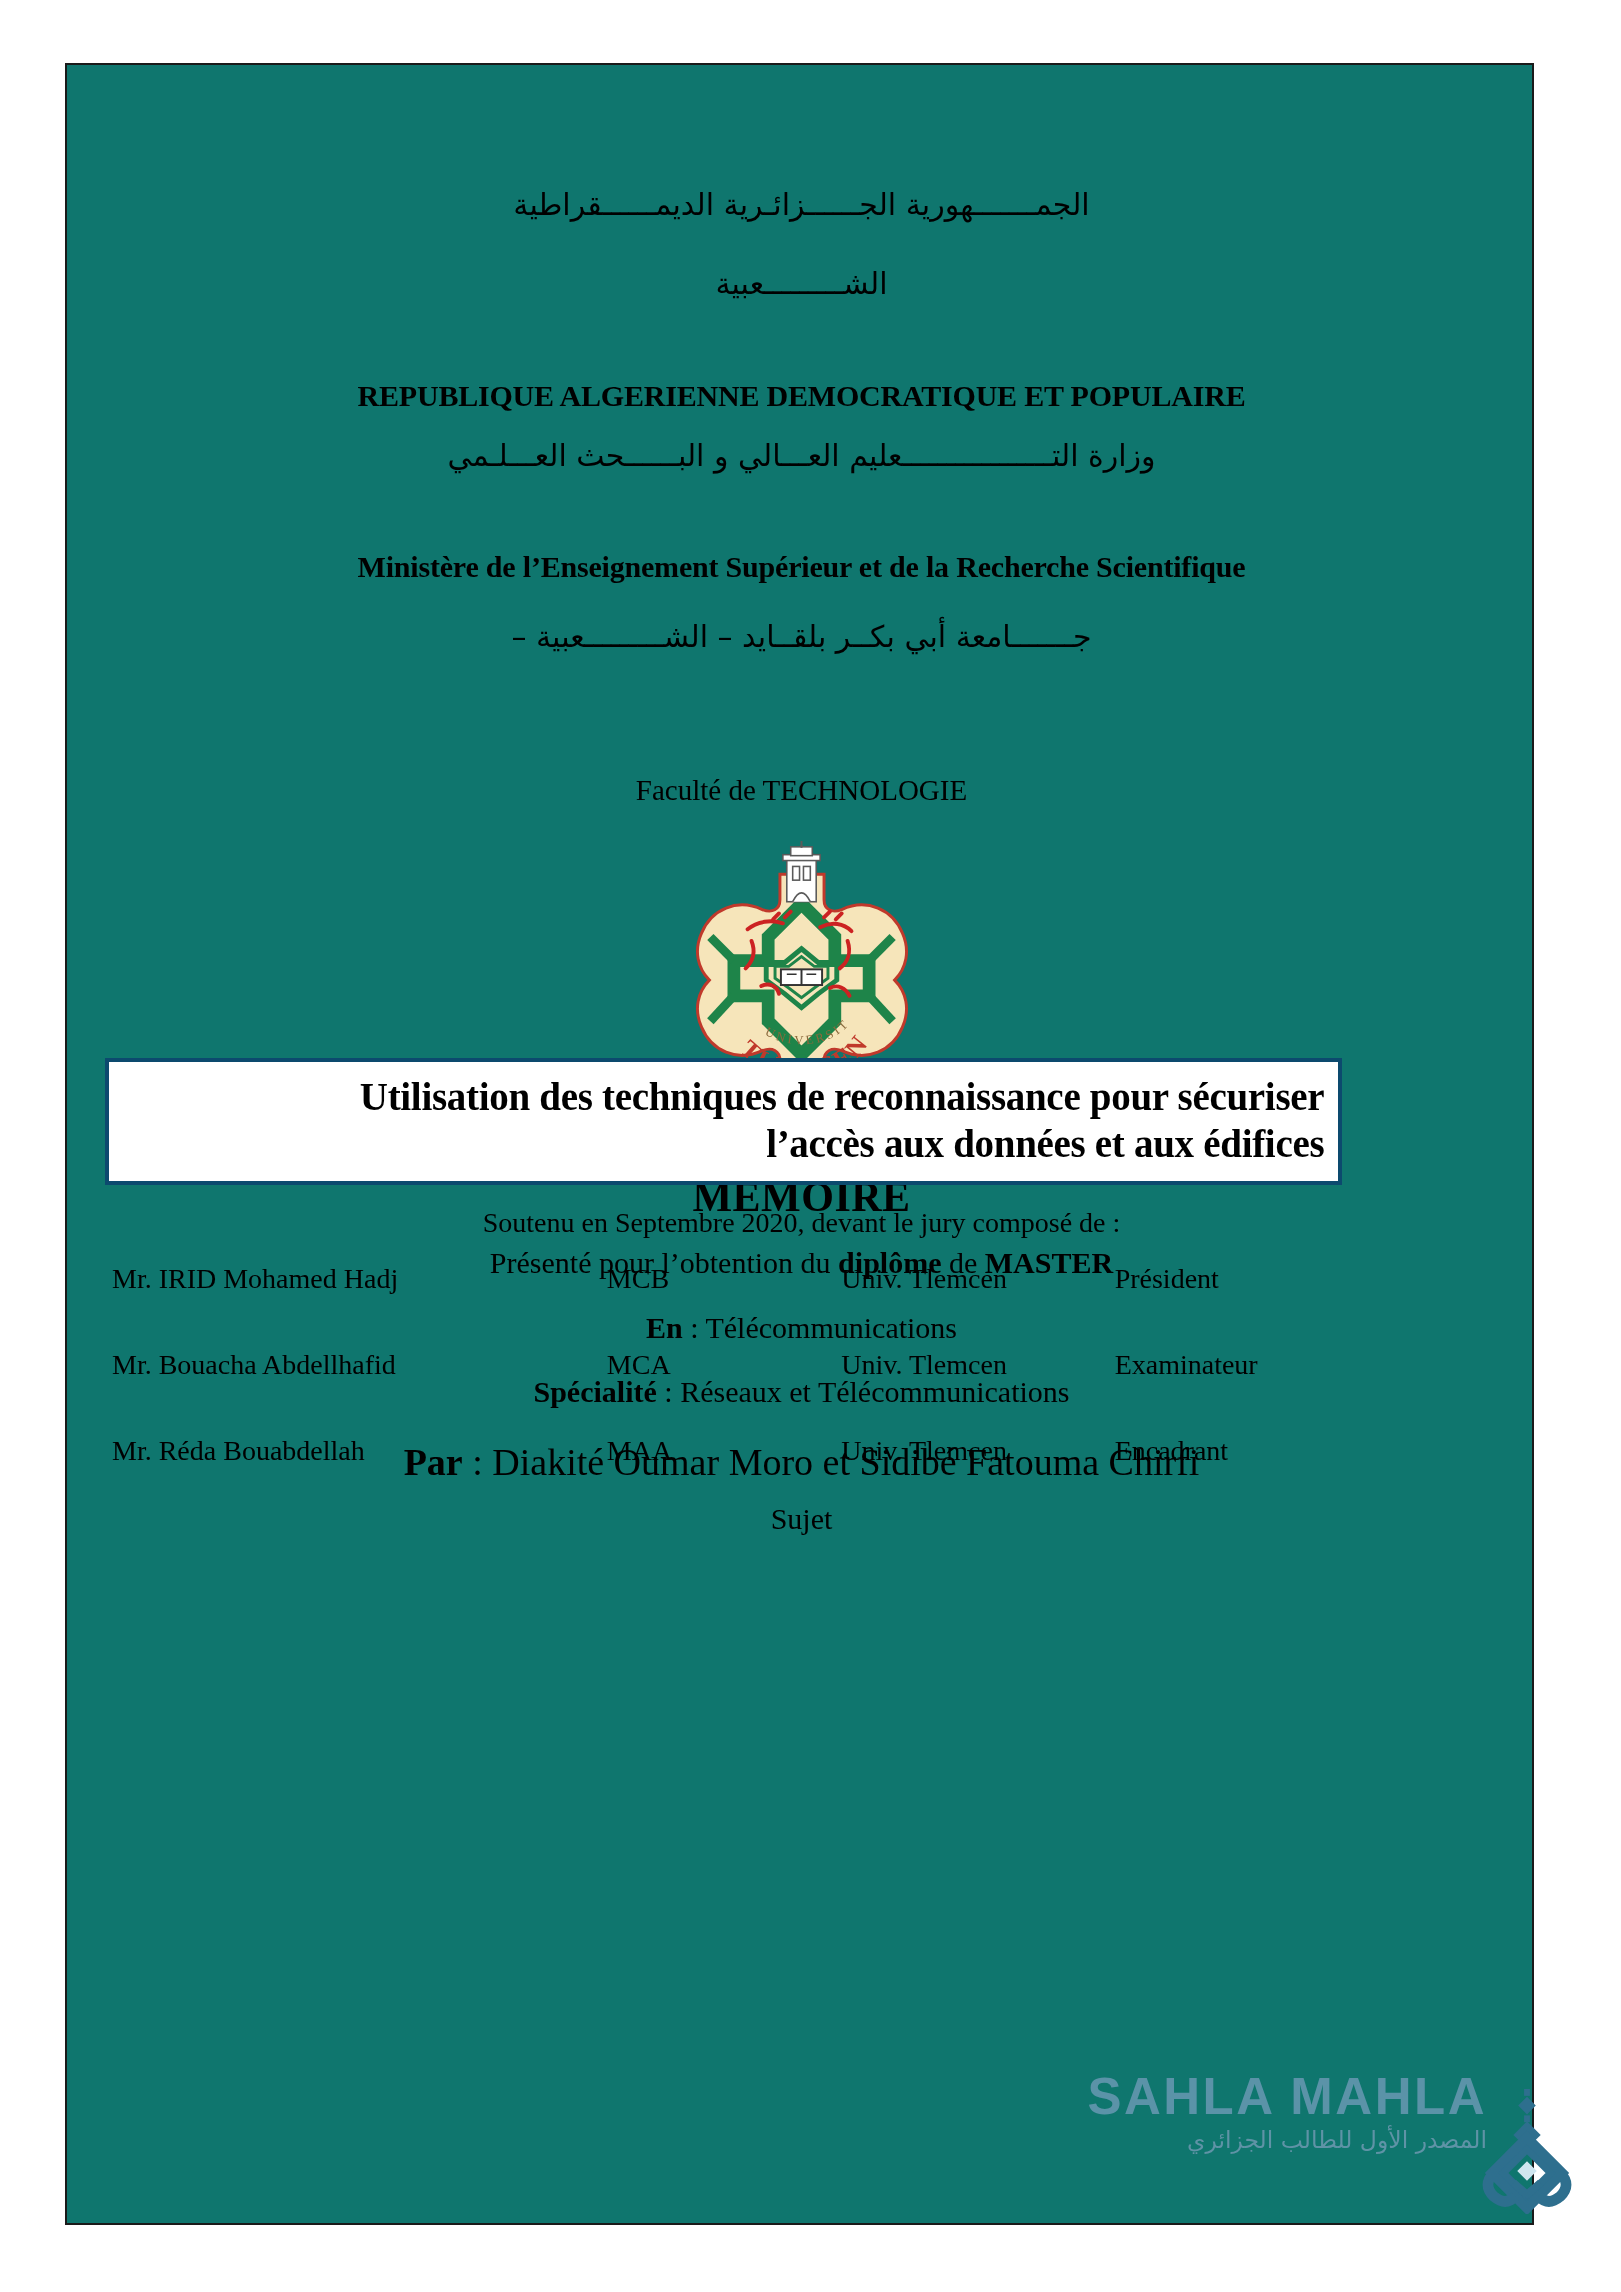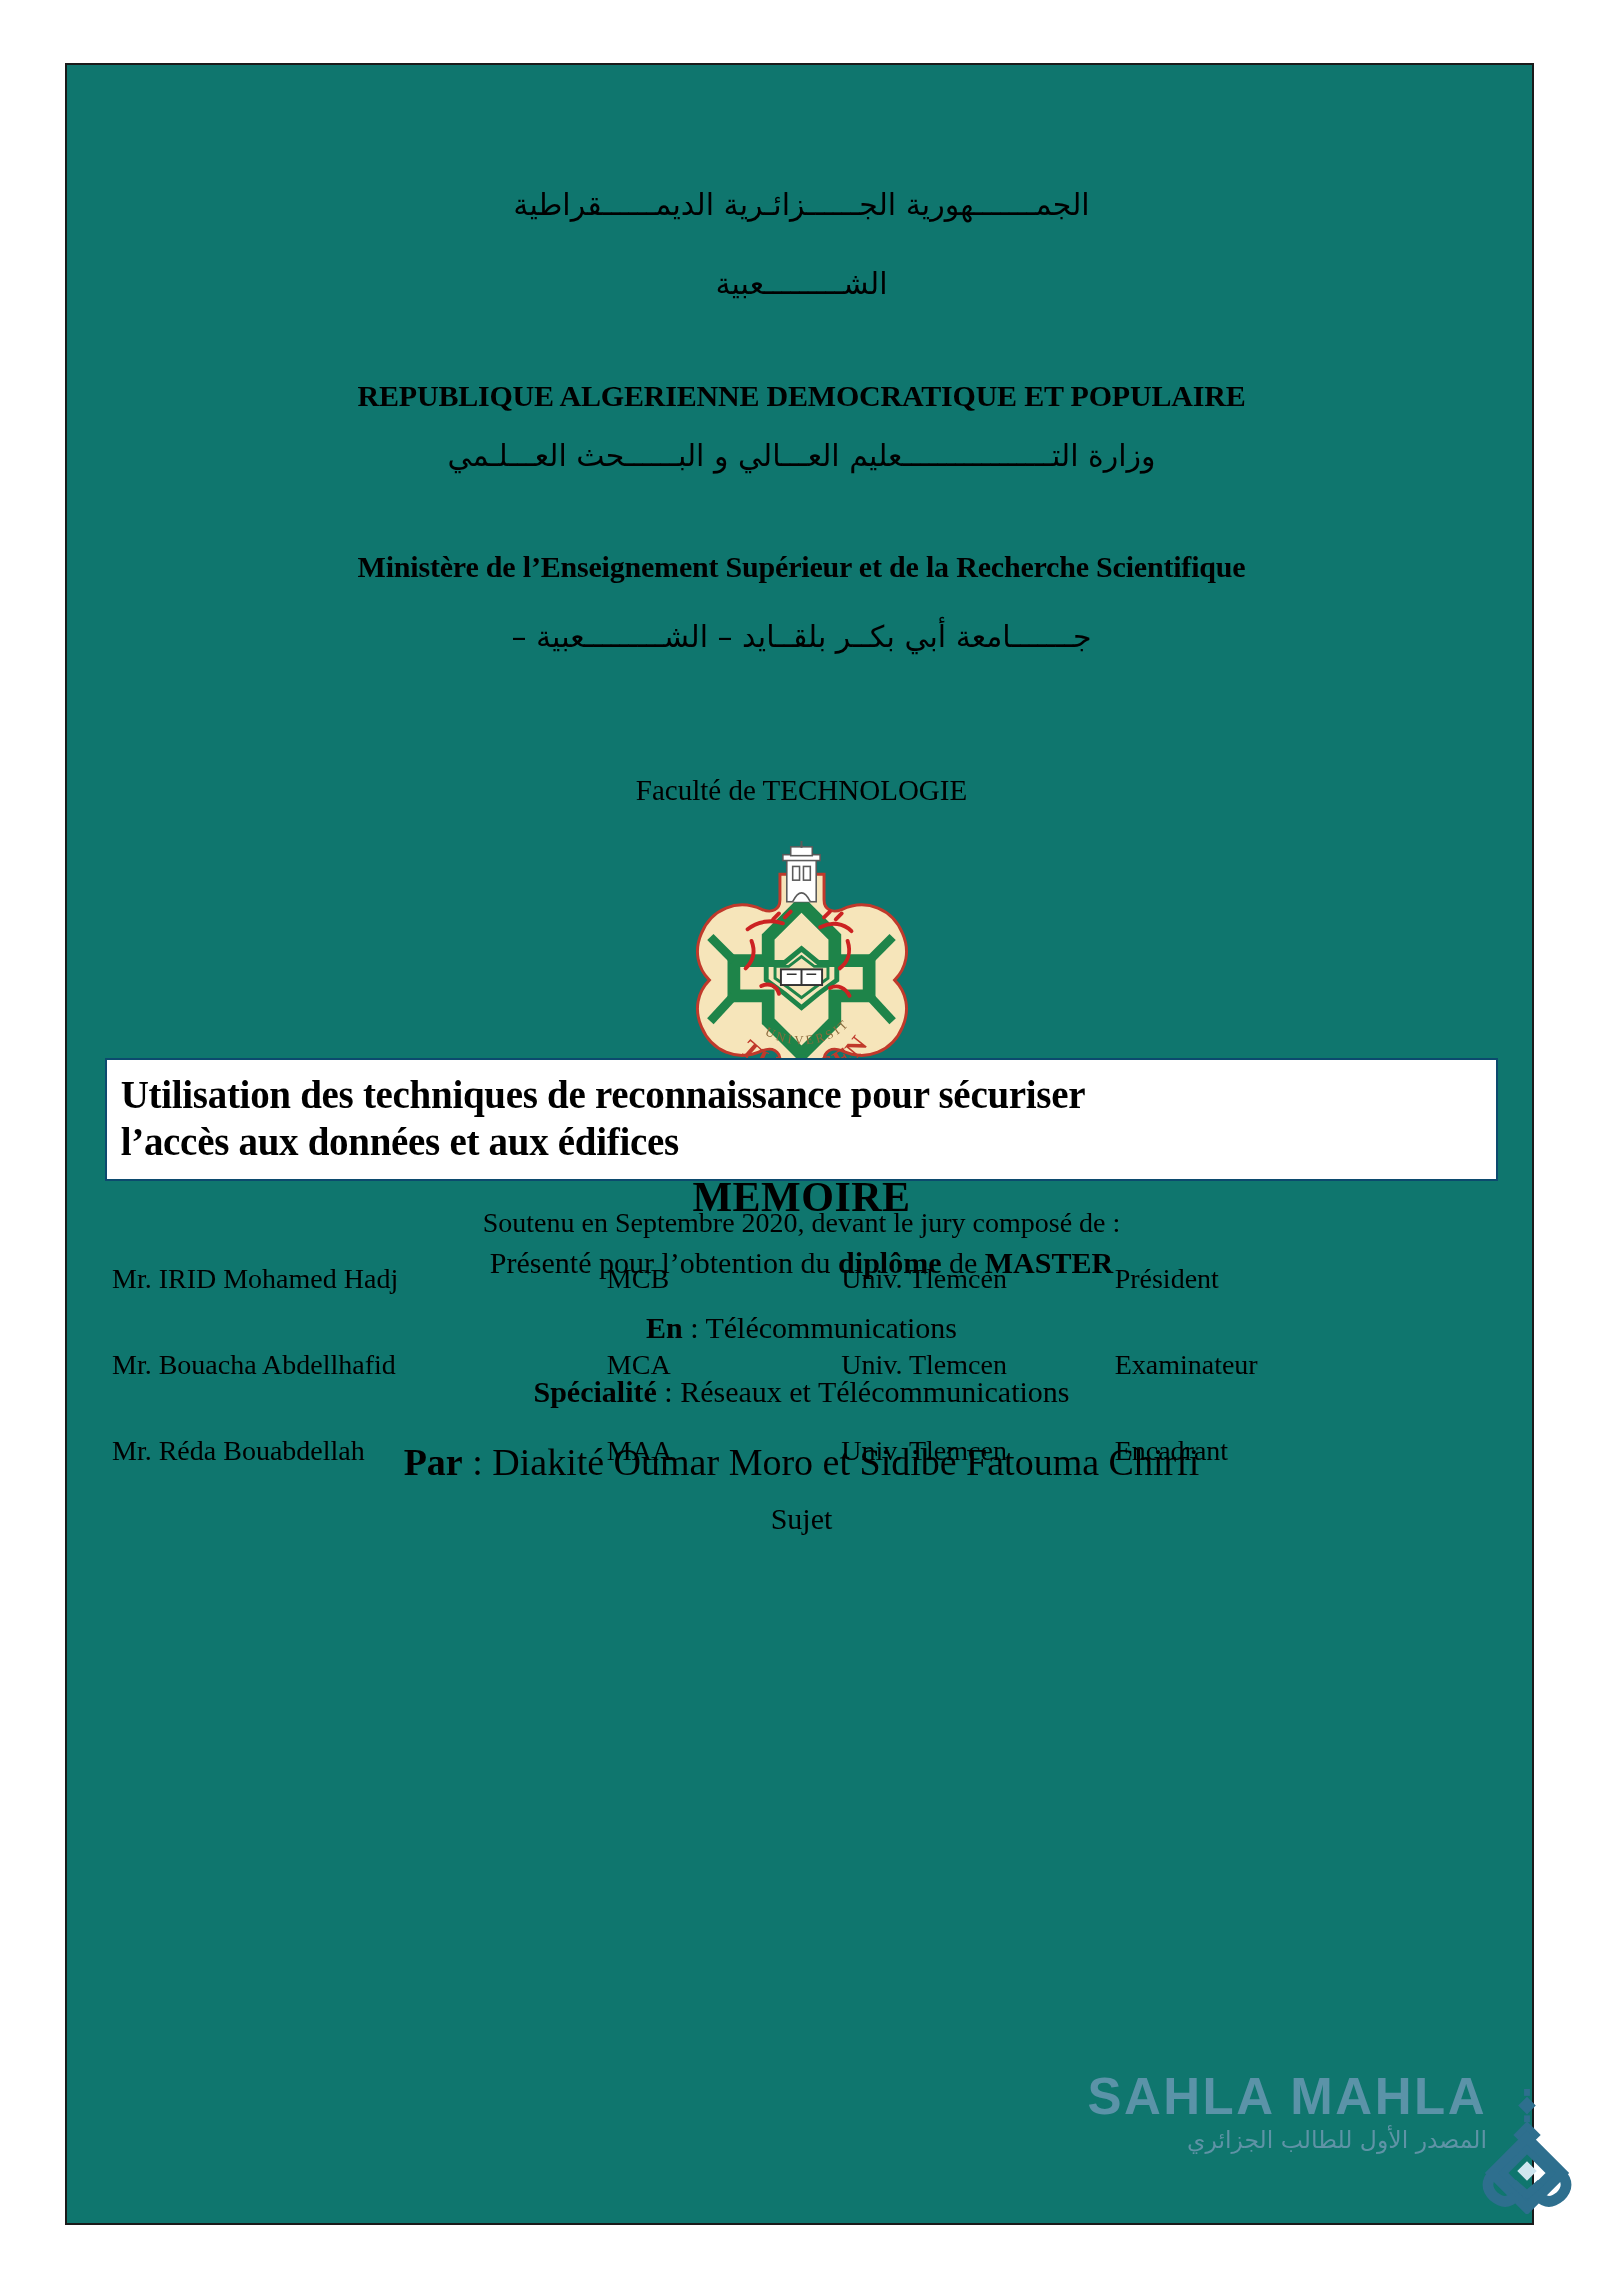--- a/index.html
+++ b/index.html
@@ -127,26 +127,26 @@
     width: 1469px; text-align: center;
     font-size: 30px;
     font-weight: normal;
   }
 
   
   .title-box {
     position: absolute;
     left: 38px;
     top: 993px;
-    width: 1393px;
+    width: 1237px;
     min-height: 96px;
-    border: 2px solid #0c4a6e;
+    border: 4px solid #0c4a6e;
     box-sizing: border-box;
     background: #ffffff;
-    text-align: left;
+    text-align: right;
     padding: 10.8px 13.7px 12.7px 13.7px;
   }
   .title-box .t {
     font-weight: bold;
     font-size: 39px;
     line-height: 1.22;
     letter-spacing: -0.3px;
   }
 
   

